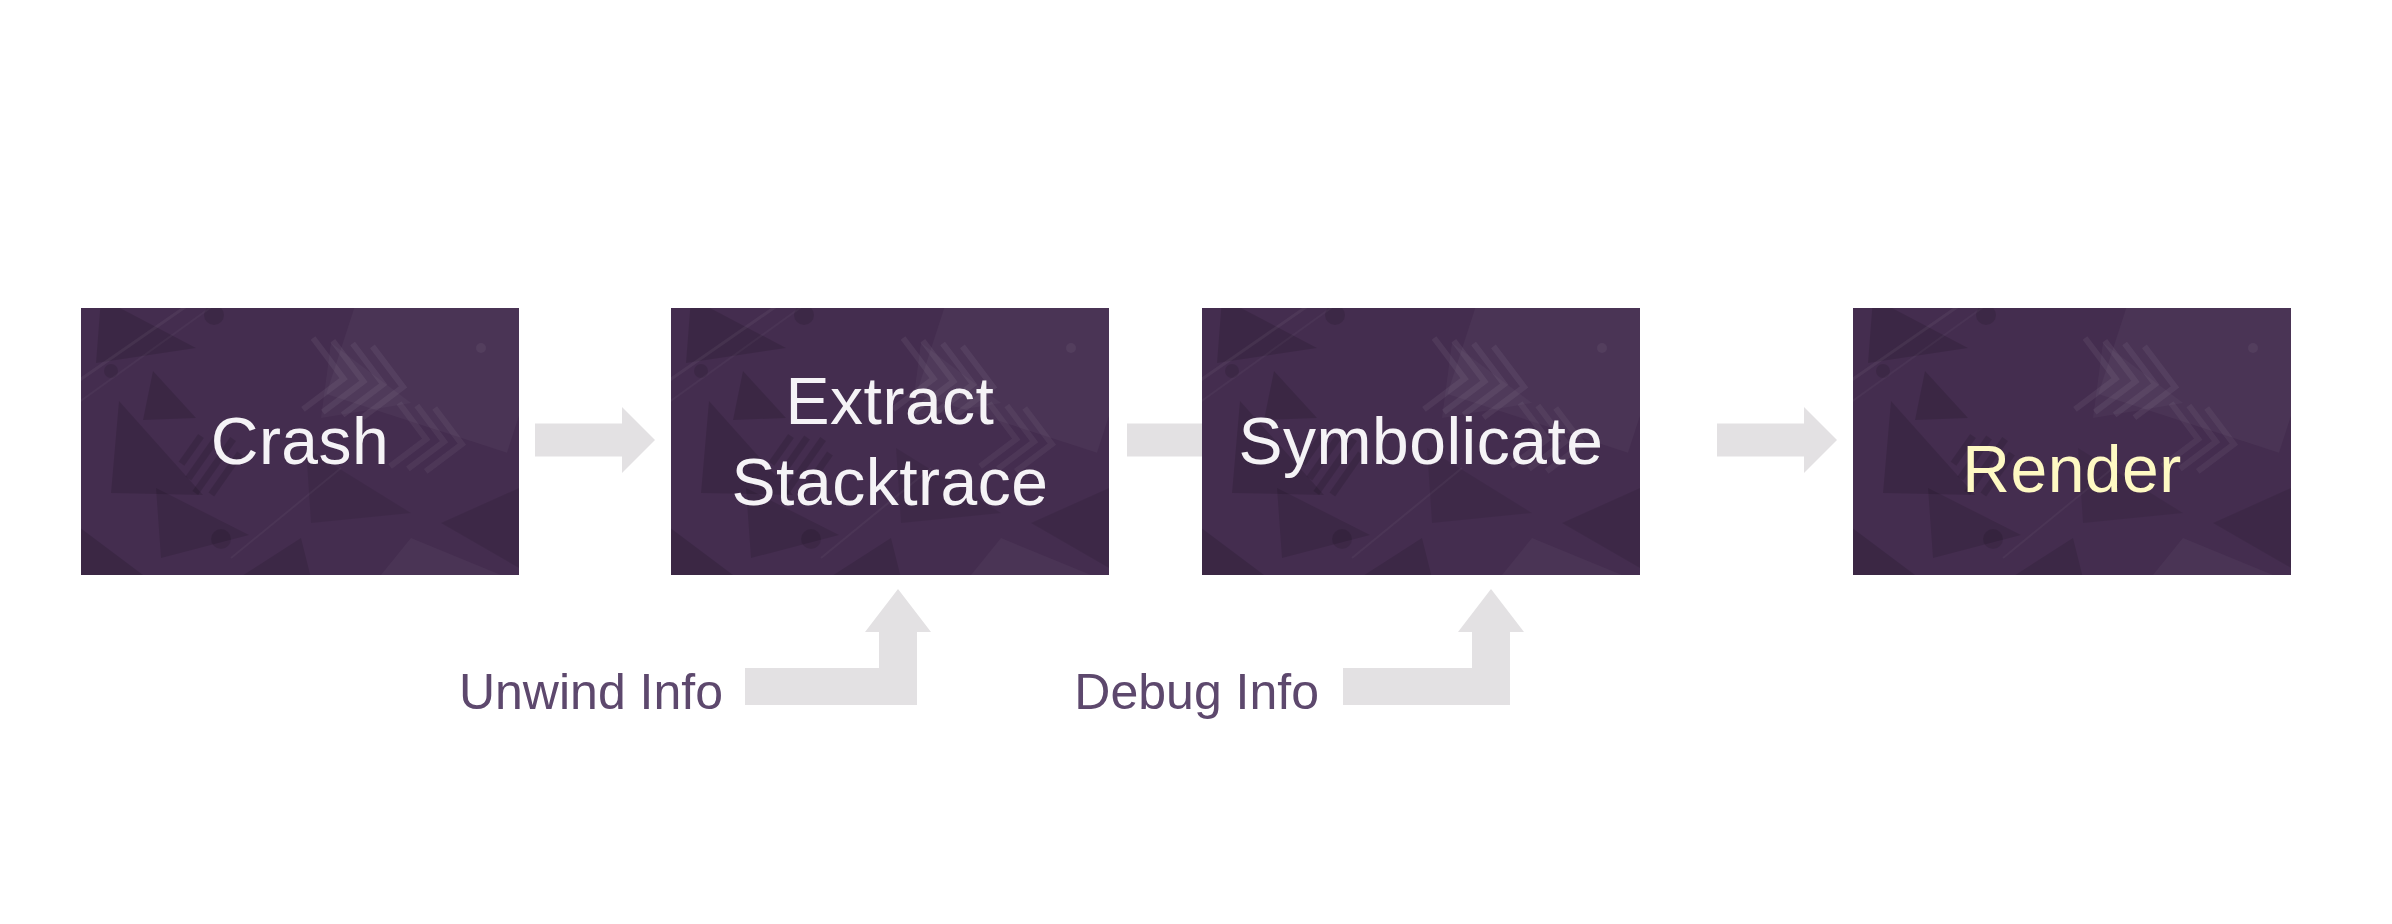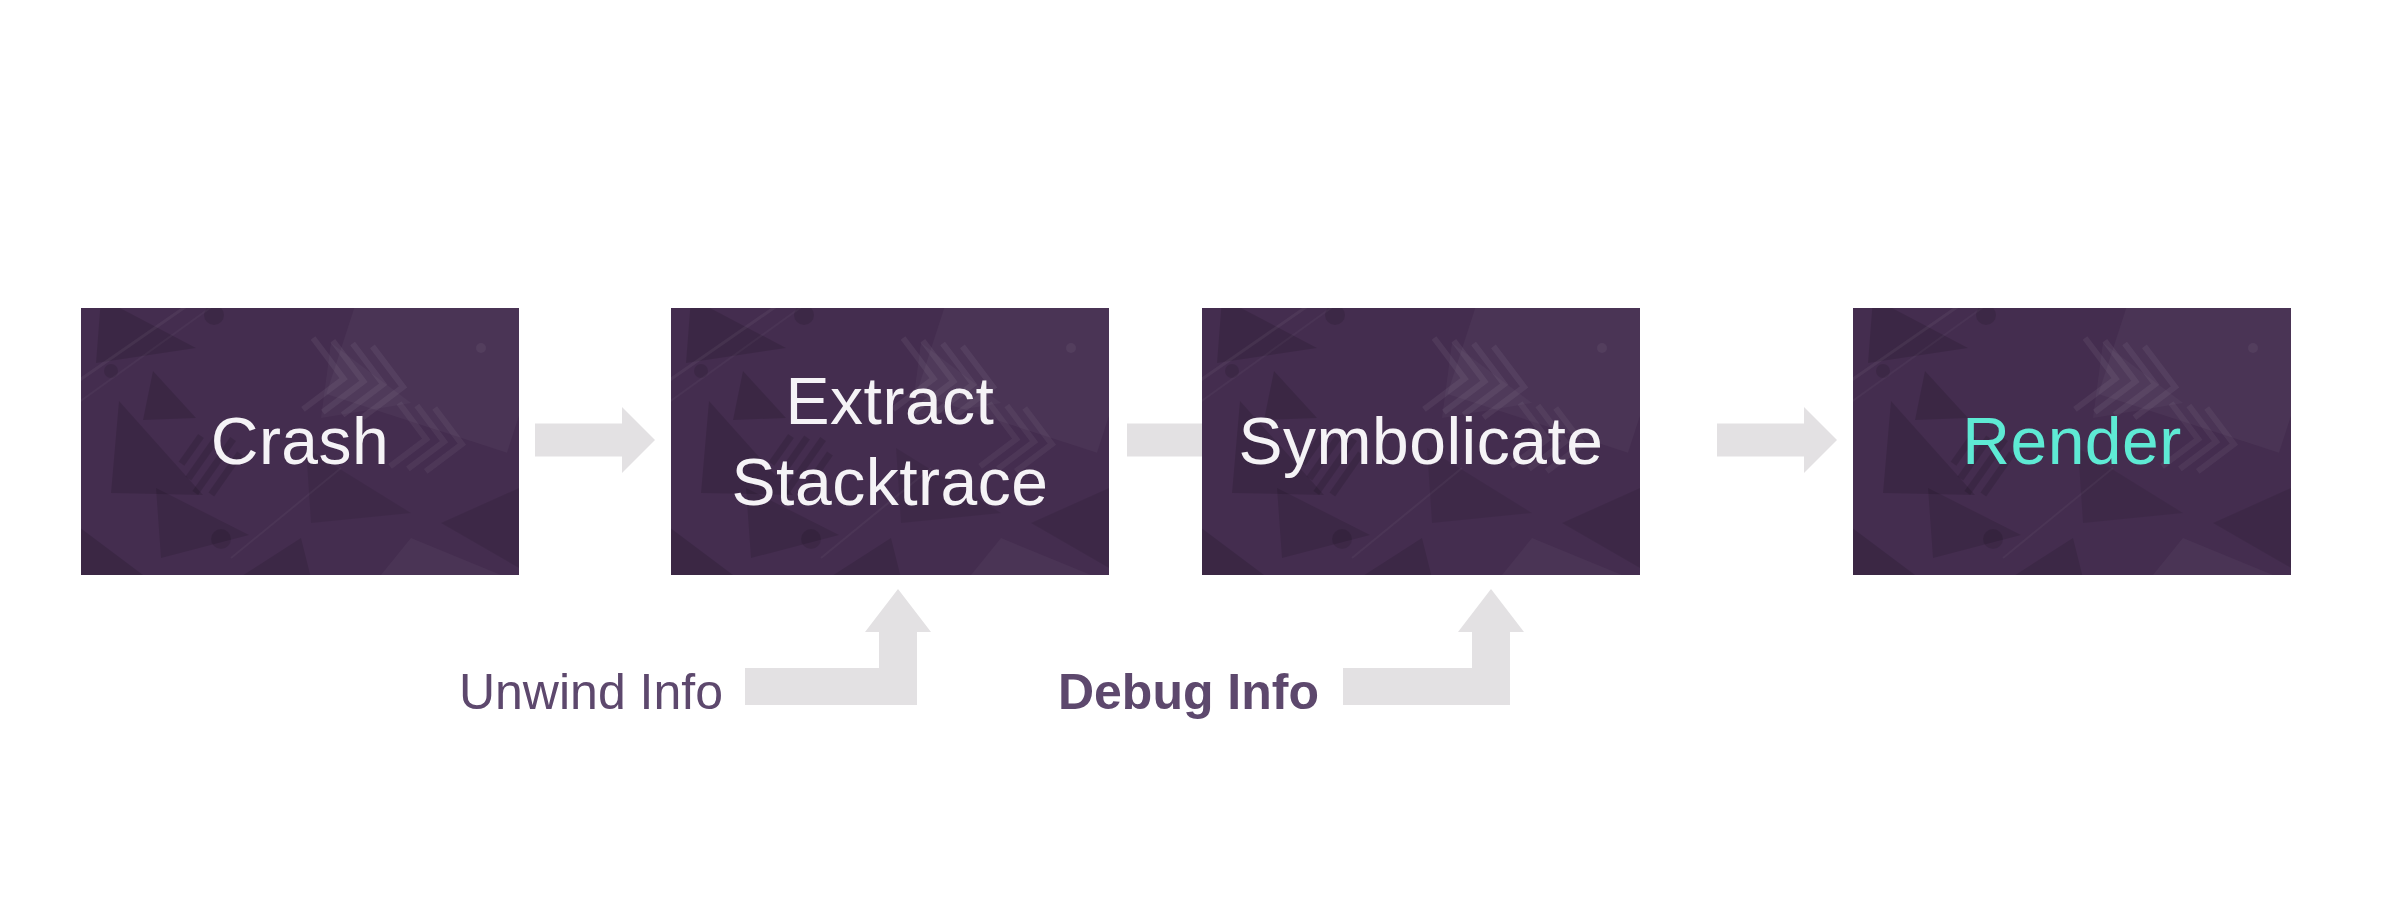--- a/index.html
+++ b/index.html
@@ -66,21 +66,21 @@
     top: 667px;
     height: 50px;
     line-height: 50px;
     font-size: 50px;
     font-weight: 400;
     color: #5d486d; 
     white-space: nowrap;
     text-align: right;
   }
   #label-unwind { right: 1669px; } 
-  #label-debug  { right: 1073px; font-weight: bold; } 
+  #label-debug  { right: 1073px; } 
   .defs-svg { position: absolute; width: 0; height: 0; }
 </style>
 </head>
 <body>
 
 <svg class="defs-svg" aria-hidden="true">
   <defs>
     <g id="box-texture">
 
       <rect x="270" y="-70" width="190" height="190" transform="rotate(18 365 25)" fill="rgba(255,255,255,0.035)"></rect>
@@ -167,21 +167,21 @@
     <div class="node-label" style="color: rgb(245, 243, 246);">
       <span class="line">Symbolicate</span>
       <span class="line"></span>
     </div>
   </div>
 
   <div class="node" id="node-render" style="background: rgb(68, 45, 79);">
     <svg class="texture" viewBox="0 0 438 267">
         <use href="#box-texture"></use>
       </svg>
-    <div class="node-label" style="color: #5eead4;">
+    <div class="node-label" style="color: #fef9c3; margin-top: 28px;">
       <span class="line">Render</span>
       <span class="line"></span>
     </div>
   </div>
 
   <div class="input-label" id="label-unwind" style="color: rgb(93, 72, 109);">Unwind Info</div>
   <div class="input-label" id="label-debug" style="color: rgb(93, 72, 109);">Debug Info</div>
 
 </div>
 

